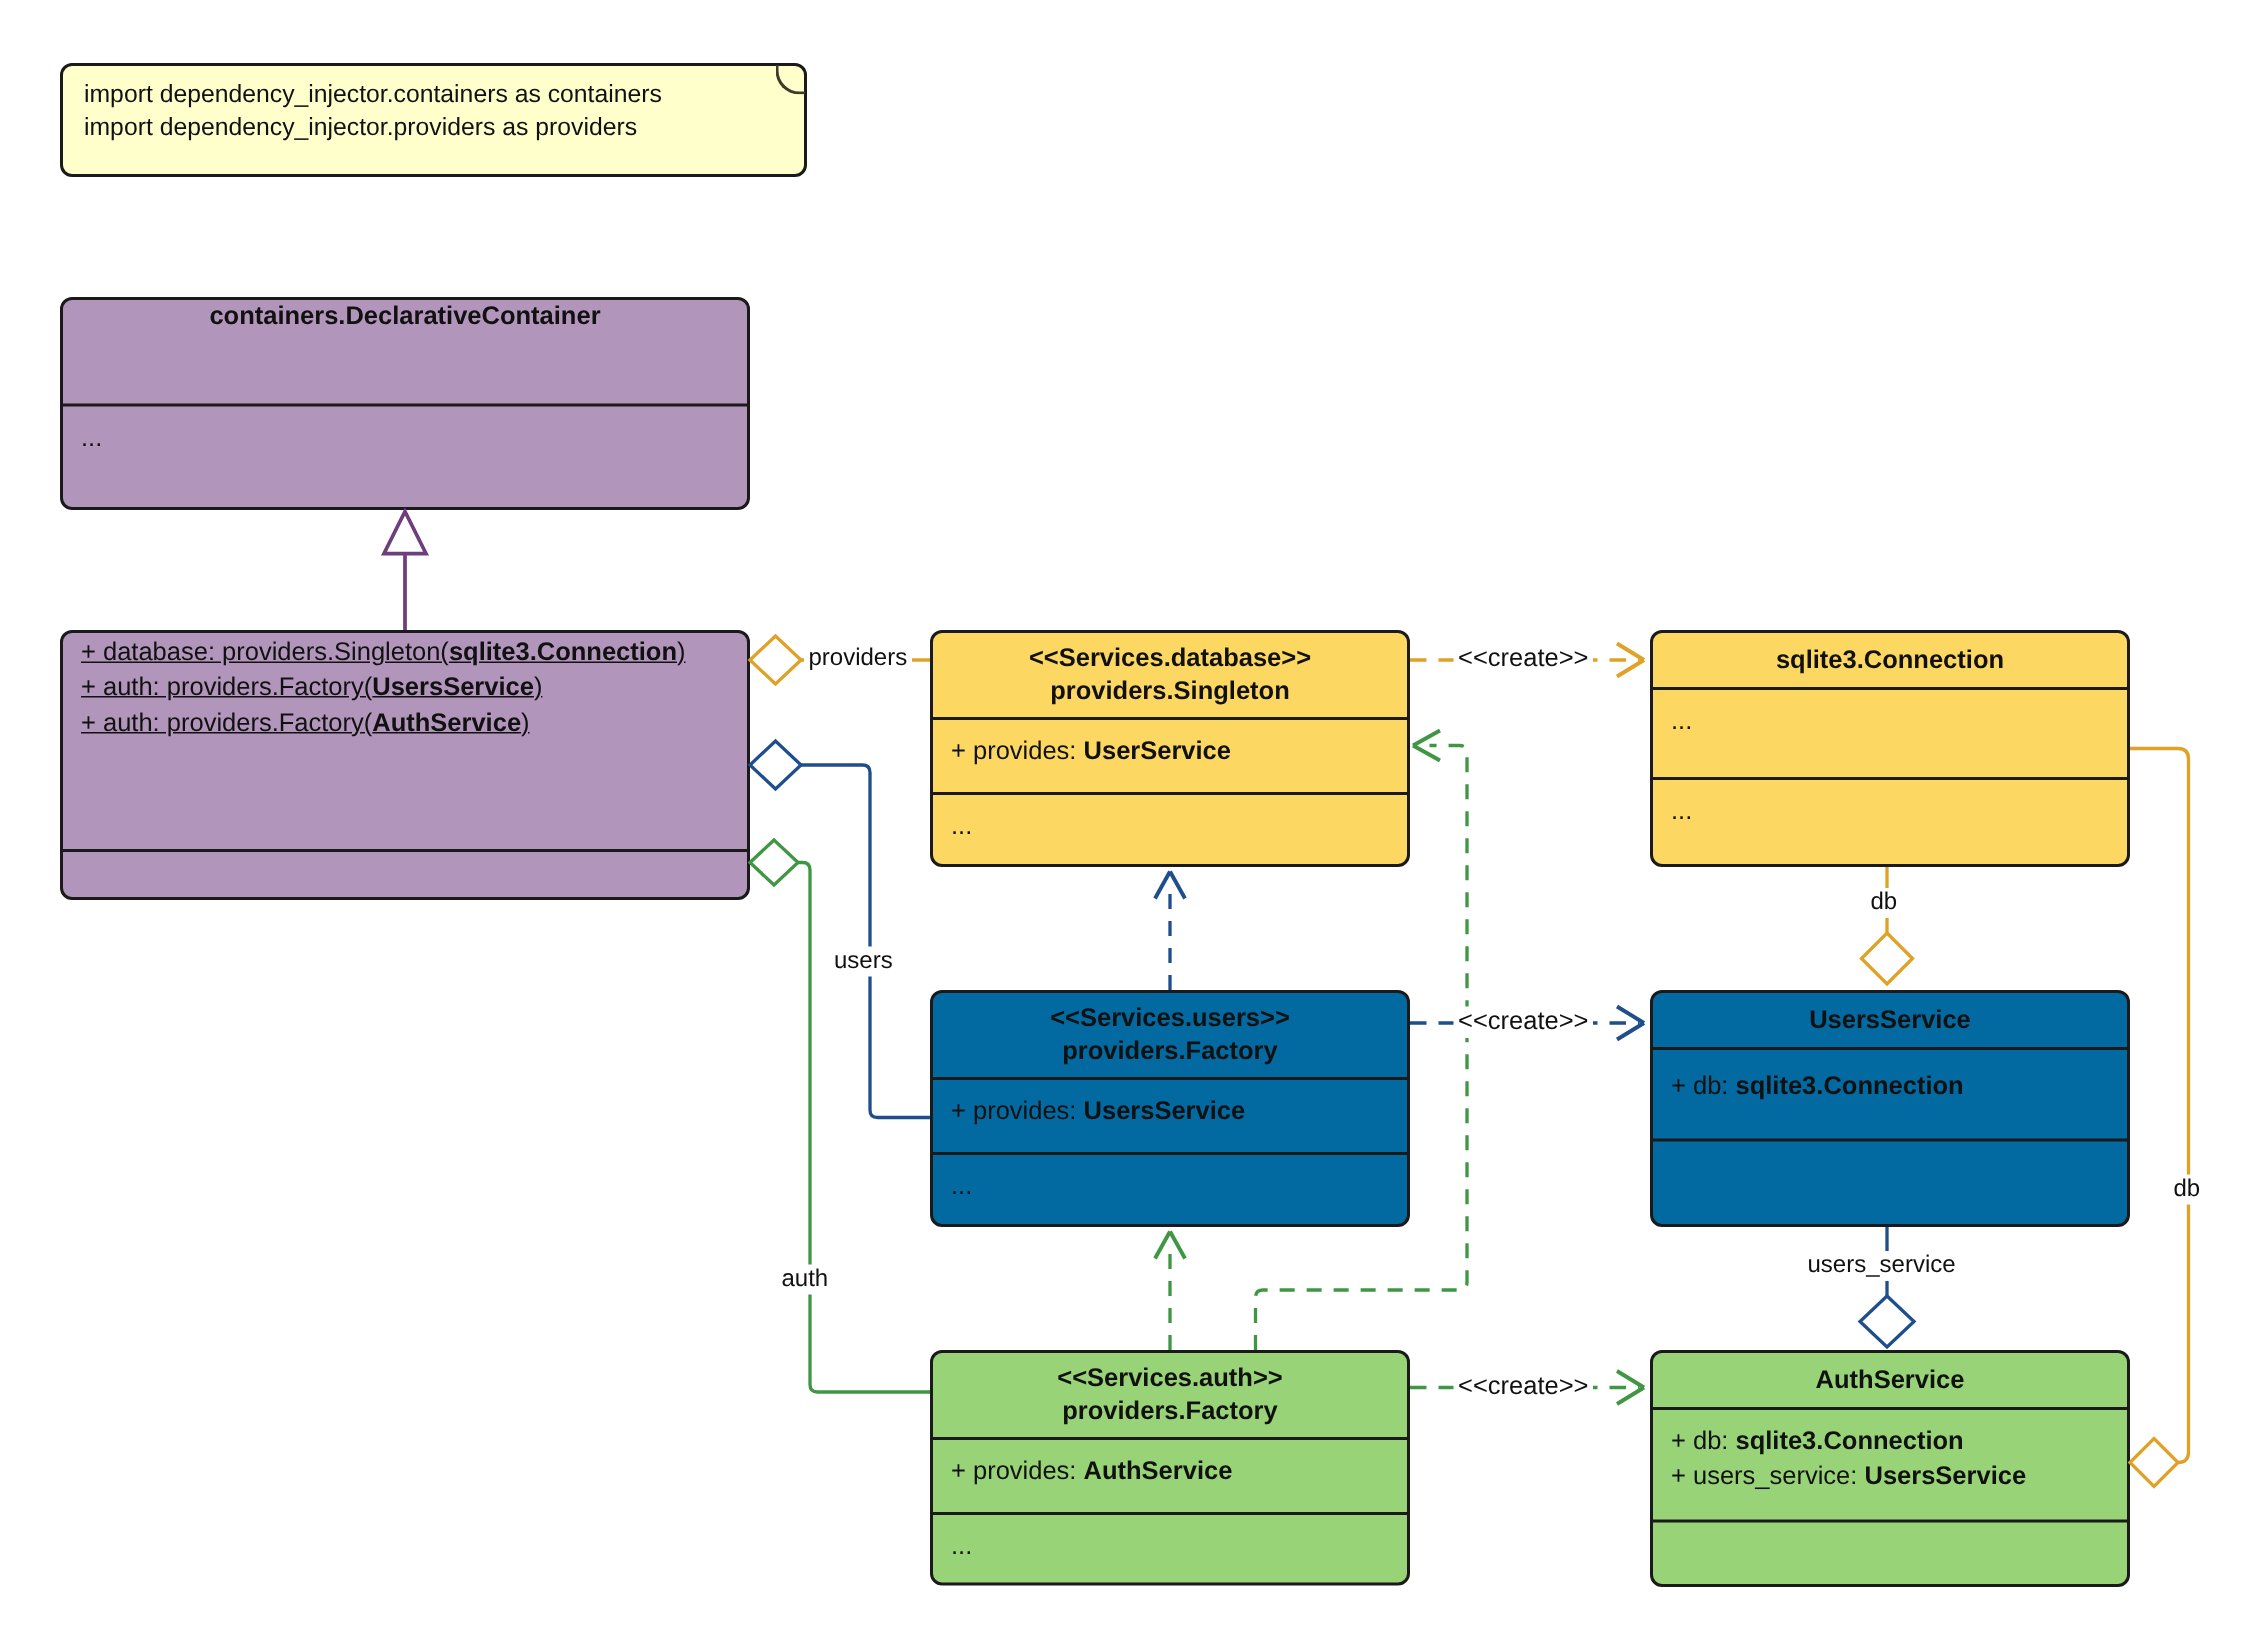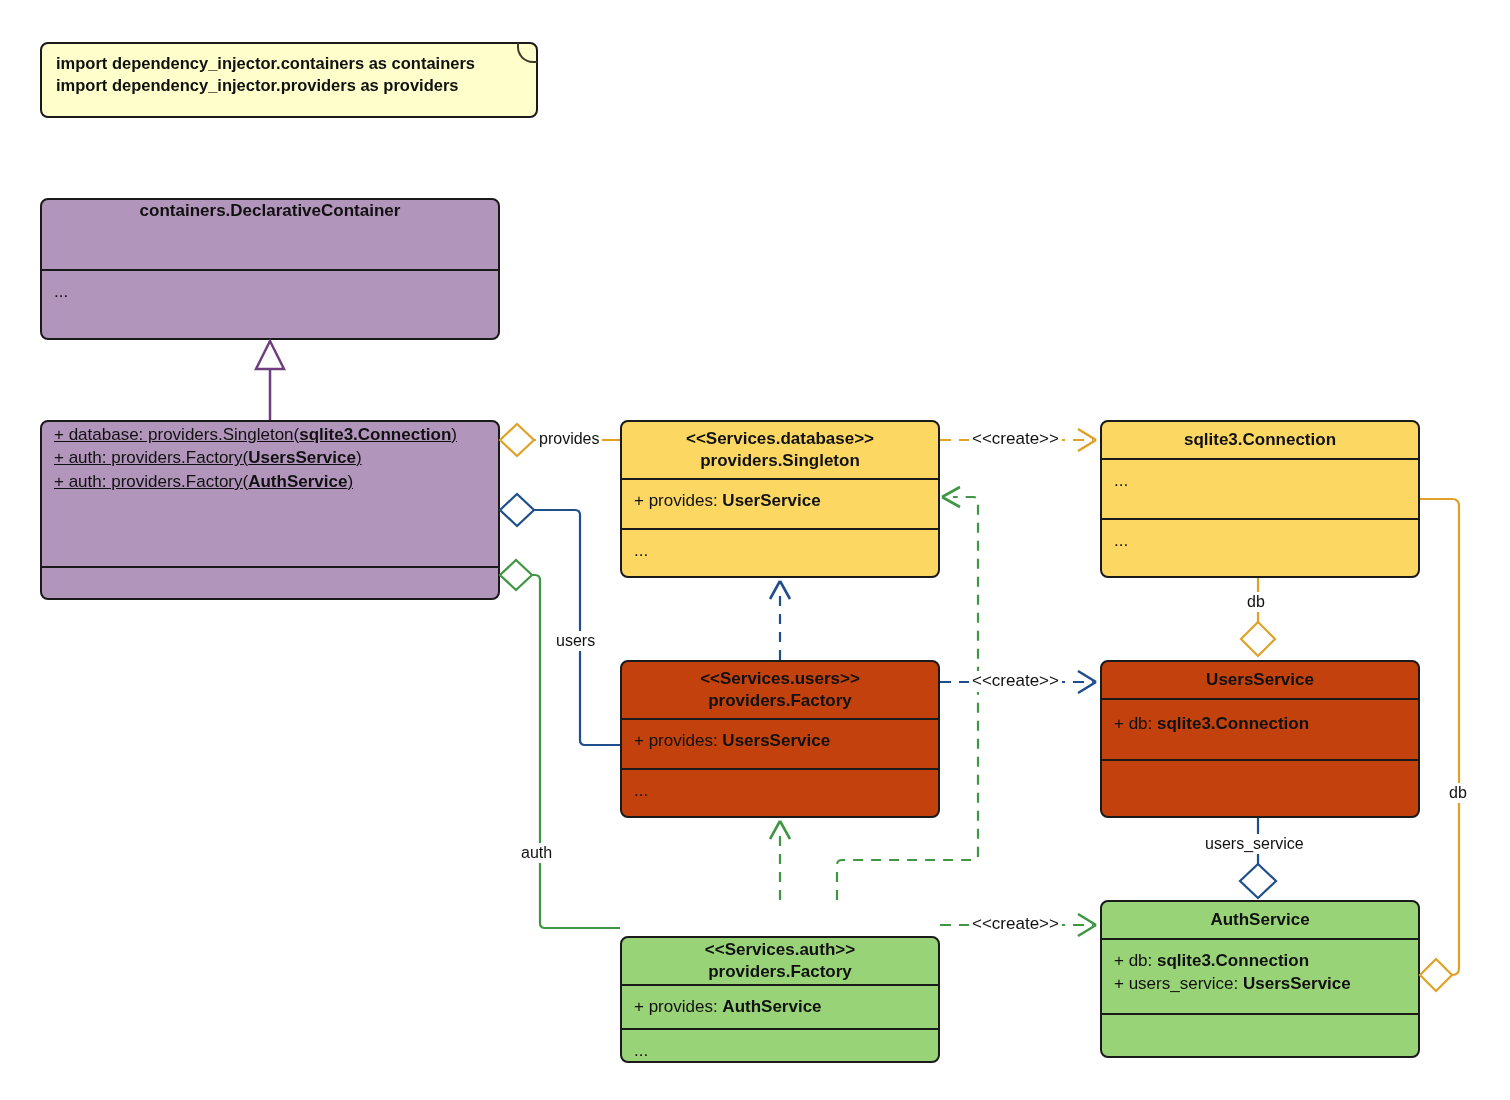--- a/index.html
+++ b/index.html
@@ -3,51 +3,51 @@
 <meta charset="utf-8">
 <style>
   html,body{margin:0;padding:0;background:#fff;}
   #canvas{position:relative;width:1510px;height:1100px;background:#ffffff;
           font-family:"Liberation Sans",sans-serif;color:#111;overflow:hidden;}
 
   
   .note{position:absolute;left:40px;top:42px;width:498px;height:76px;
         background:#ffffcc;border:2.5px solid #1a1a1a;border-radius:8px;
         box-sizing:border-box;padding:9px 14px;z-index:2;}
-  .note .line{font-weight:700;font-size:16.5px;line-height:1.32;}
+  .note .line{font-weight:400;font-size:16.5px;line-height:1.32;}
   .note-fold{position:absolute;top:-1px;right:-1px;width:20px;height:20px;
         border-left:2.5px solid #3c3c28;border-bottom:2.5px solid #3c3c28;
         border-bottom-left-radius:16px;box-sizing:border-box;}
 
   
   .uml{position:absolute;border:2.5px solid #1a1a1a;border-radius:8px;
        box-sizing:border-box;display:flex;flex-direction:column;z-index:2;overflow:hidden;}
   .uml>div{border-top:2.5px solid #1a1a1a;box-sizing:border-box;}
   .uml>div:first-child{border-top:none;}
   .sec-title{font-weight:700;font-size:17px;line-height:1.28;text-align:center;
              display:flex;flex-direction:column;justify-content:center;}
   .sec-row{font-size:17px;padding:11px 12px 0 12px;}
   .b{font-weight:700;}
   .u{text-decoration:underline;}
   .attr-line{font-size:17px;line-height:1.38;}
 
   .purple{background:#b295bb;gap:47px;}
   .yellow{background:#fcd862;}
-  .blue{background:#c2410c;}
+  .blue{background:#0369a1;}
   .green{background:#99d377;}
 
   #dc{left:40px;top:198px;width:460px;height:142px;}
   #dc .t{height:38px;} #dc .r1{height:52px;} #dc .r2{flex:1;}
 
   #services{left:40px;top:420px;width:460px;height:180px;}
   #services .t{height:37px;} #services .attrs{height:97px;padding:1px 12px 0 12px;} #services .empty{flex:1;}
 
   #singleton{left:620px;top:420px;width:320px;height:158px;}
   #users-factory{left:620px;top:660px;width:320px;height:158px;}
-  #auth-factory{left:620px;top:900px;width:320px;height:127px;margin-top:36px;}
+  #auth-factory{left:620px;top:900px;width:320px;height:157px;}
   .provider .t{height:56px;} .provider .prov{height:50px;} .provider .more{flex:1;}
 
   #connection{left:1100px;top:420px;width:320px;height:158px;}
   #connection .t{height:36px;} #connection .r1{height:60px;} #connection .r2{flex:1;}
 
   #users-service{left:1100px;top:660px;width:320px;height:158px;}
   #users-service .t{height:36px;} #users-service .attrs{height:61px;padding:12px 12px 0 12px;} #users-service .empty{flex:1;}
 
   #auth-service{left:1100px;top:900px;width:320px;height:158px;}
   #auth-service .t{height:36px;} #auth-service .attrs{height:75px;padding:9px 12px 0 12px;} #auth-service .empty{flex:1;}
@@ -206,21 +206,21 @@
       <path d="M1258,818 V864"></path>
       <path d="M1258,864 L1276,881 L1258,898 L1240,881 Z" fill="#ffffff"></path>
     </g>
 
     <g stroke="#dfa126" fill="none" stroke-width="2.2">
       <path d="M1420,499 H1452 Q1459,499 1459,506 V968 Q1459,975 1452,975"></path>
       <path d="M1420,975 L1436,959 L1452,975 L1436,991 Z" fill="#ffffff"></path>
     </g>
   </svg>
 
-  <div id="lbl-database" class="elabel">provides</div>
+  <div id="lbl-database" class="elabel">providers</div>
   <div id="lbl-create1" class="elabel create">&lt;&lt;create&gt;&gt;</div>
   <div id="lbl-users" class="elabel">users</div>
   <div id="lbl-auth" class="elabel">auth</div>
   <div id="lbl-create2" class="elabel create">&lt;&lt;create&gt;&gt;</div>
   <div id="lbl-create3" class="elabel create">&lt;&lt;create&gt;&gt;</div>
   <div id="lbl-db-v" class="elabel">db</div>
   <div id="lbl-users-service" class="elabel">users_service</div>
   <div id="lbl-db-r" class="elabel">db</div>
 
 </div>

